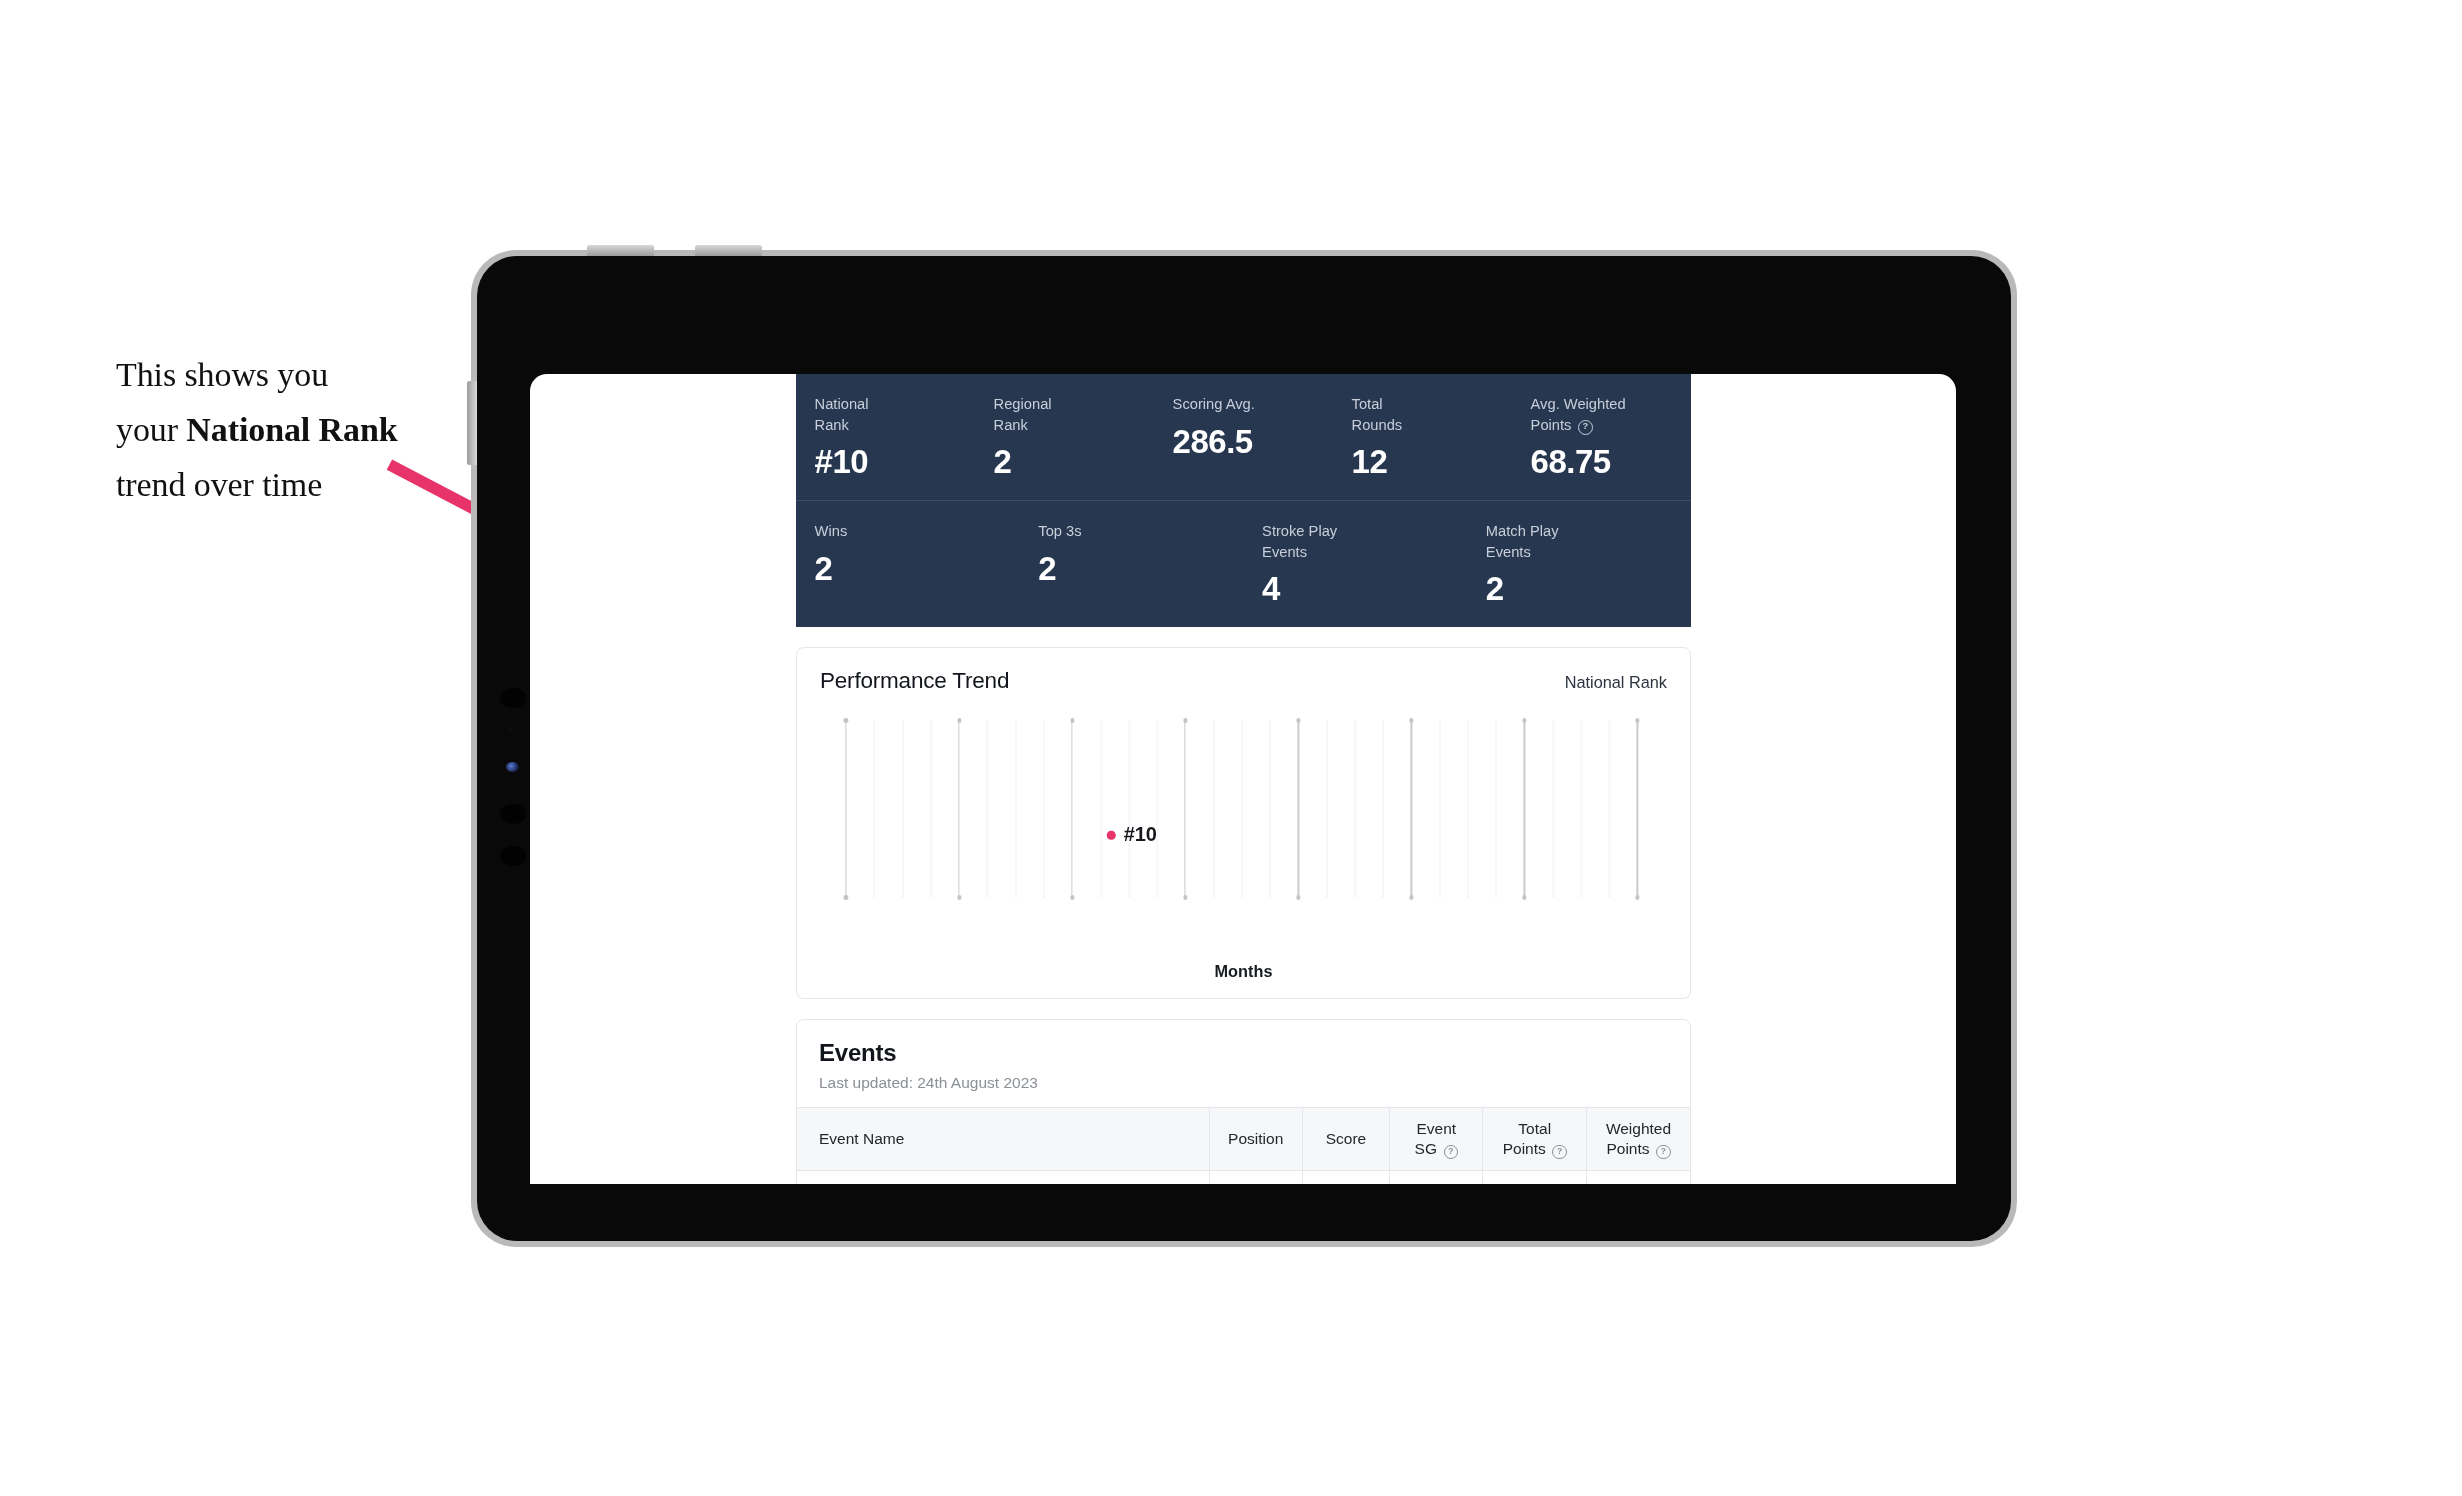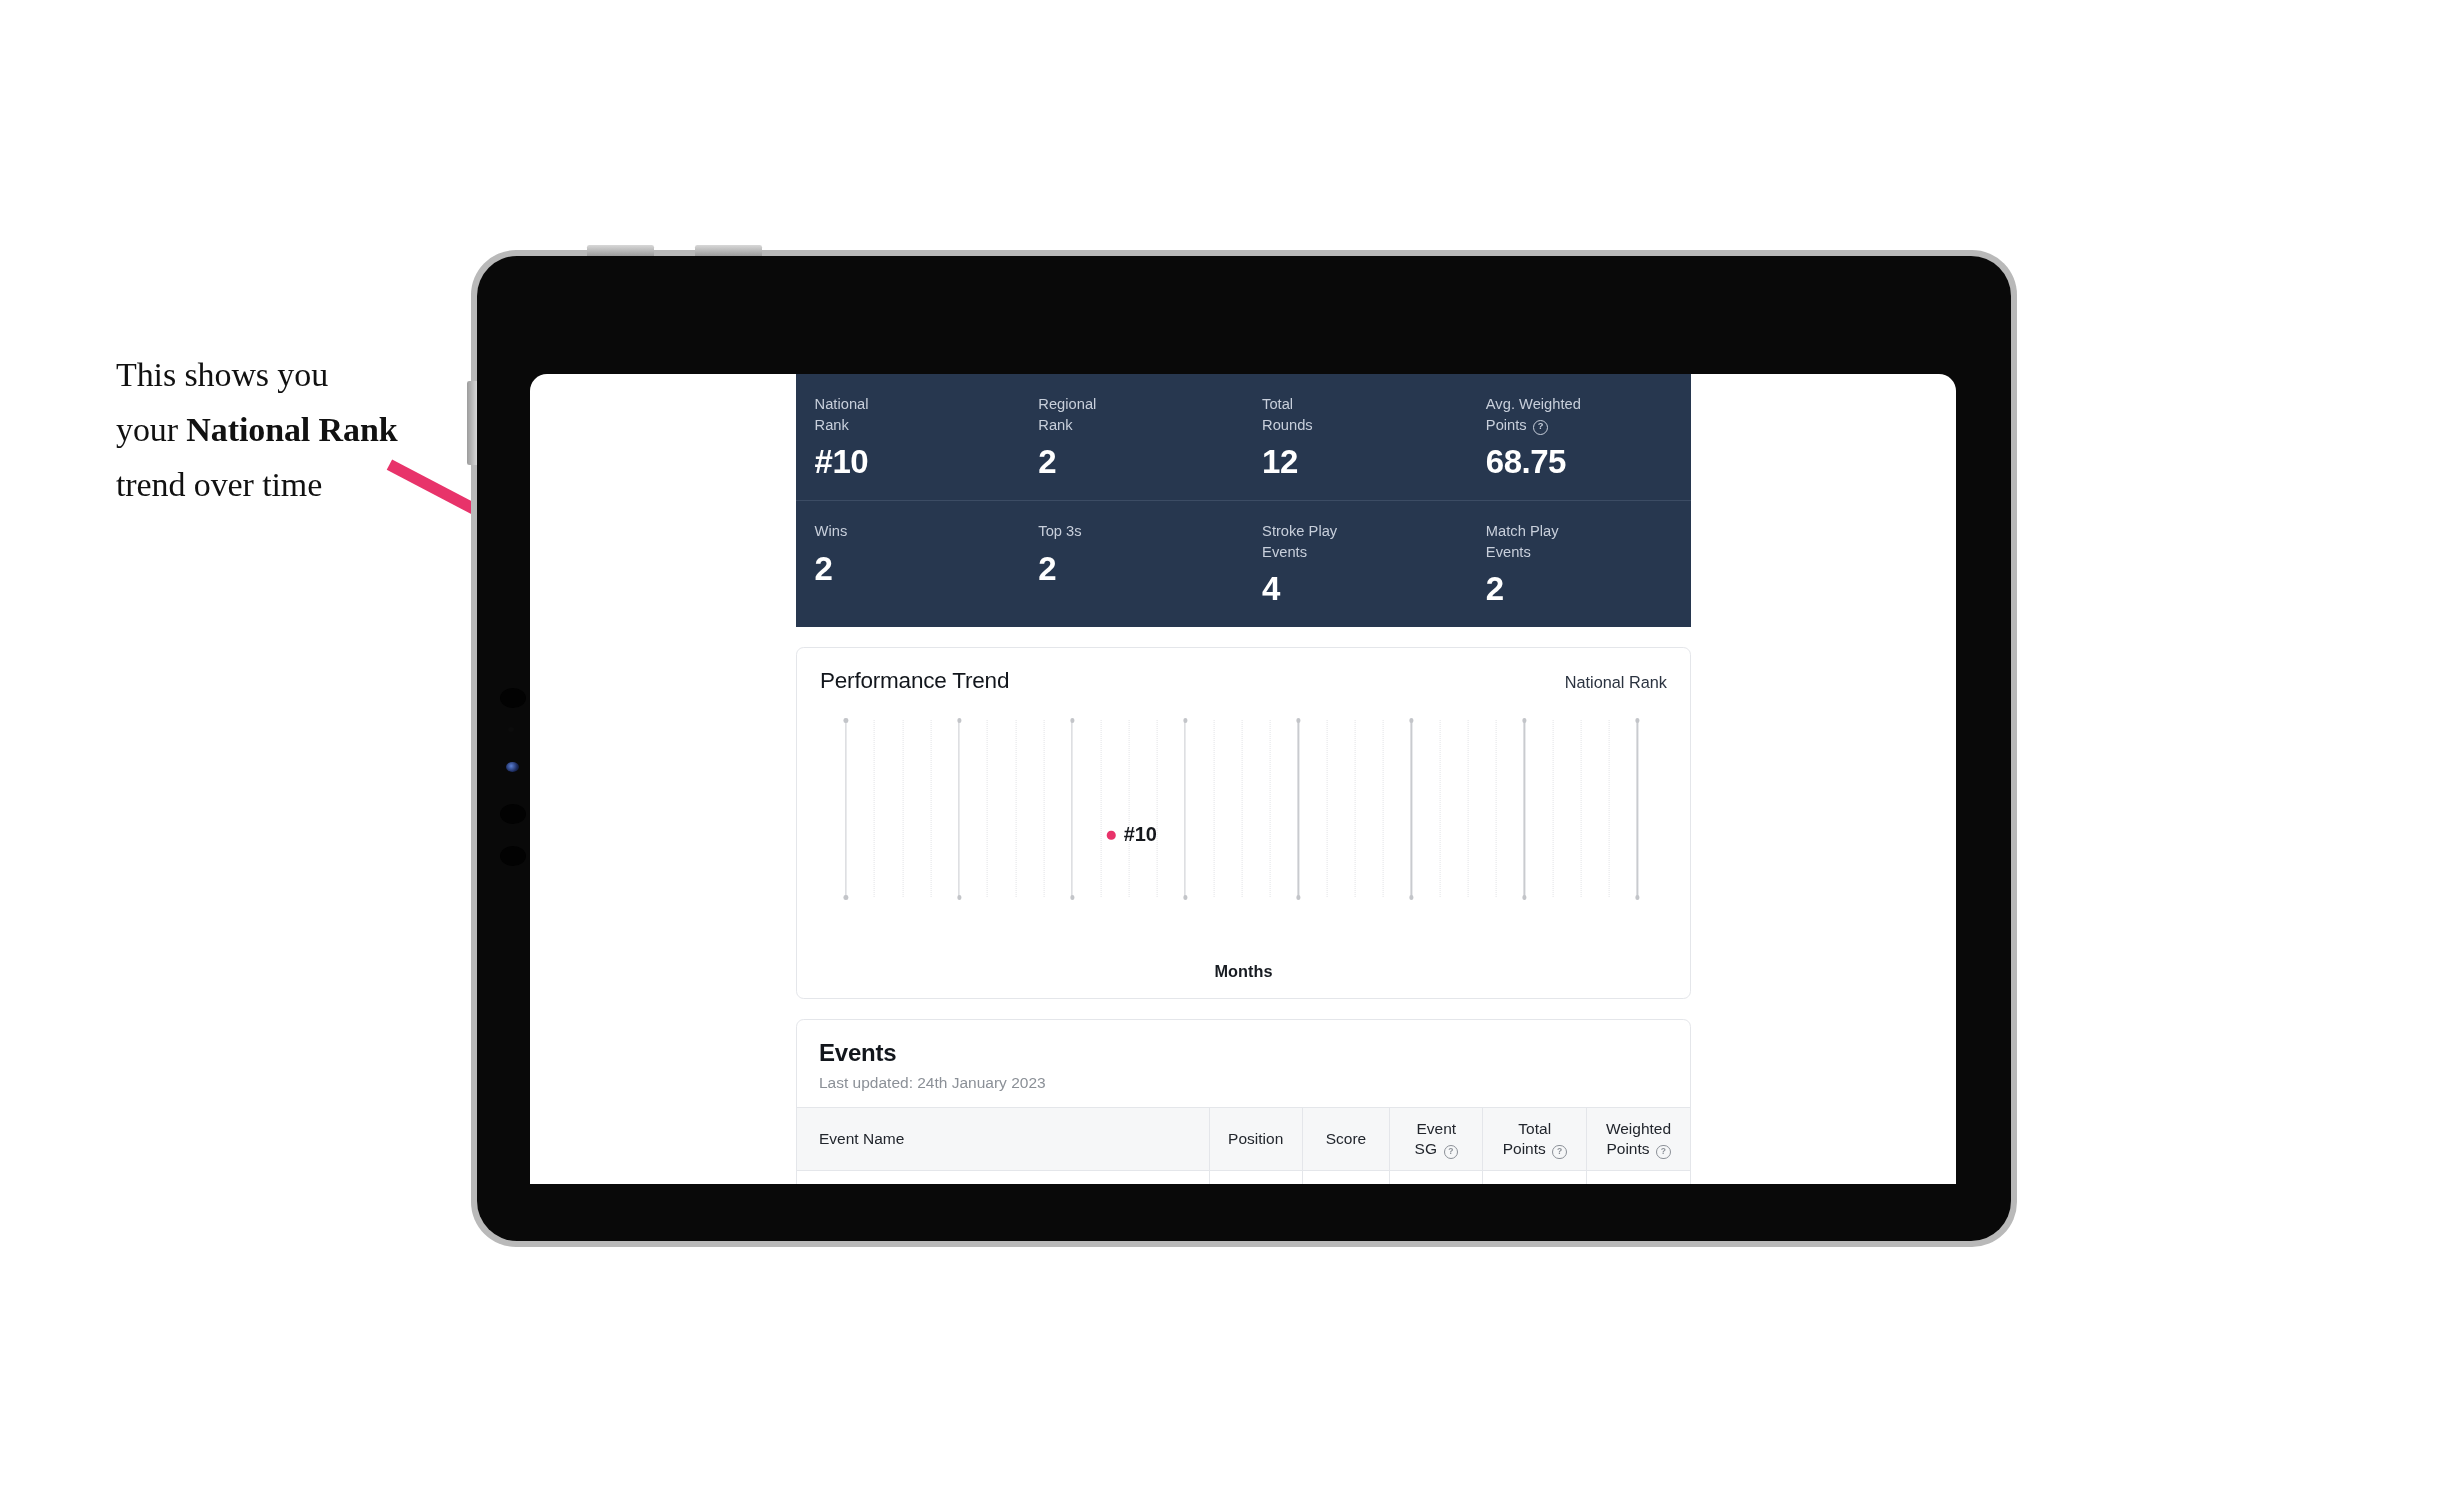--- a/index.html
+++ b/index.html
@@ -394,20 +394,24 @@
 
         <div id="stats-panel">
           <div class="stats-row" id="stats-row-top">
               <div class="stat-cell">
                 <div class="stat-label">National<br>Rank</div>
                 <div class="stat-value">#10</div>
               </div>
               <div class="stat-cell">
                 <div class="stat-label">Regional<br>Rank</div>
                 <div class="stat-value">2</div>
+              </div>
+              <div class="stat-cell">
+                <div class="stat-label">Scoring Avg.</div>
+                <div class="stat-value">286.5</div>
               </div>
               <div class="stat-cell">
                 <div class="stat-label">Total<br>Rounds</div>
                 <div class="stat-value">12</div>
               </div>
               <div class="stat-cell">
                 <div class="stat-label">Avg. Weighted<br>Points <span class="info-circle">?</span></div>
                 <div class="stat-value">68.75</div>
               </div>
             </div>
@@ -472,21 +476,21 @@
               <div id="data-point-dot" style="background: rgb(232, 51, 106);"></div>
               <div id="data-point-label">#10</div>
             </div>
           </div>
           <div id="x-axis-title">Months</div>
         </div>
 
         <div class="card" id="events-card">
           <div id="events-head">
             <div id="events-title">Events</div>
-            <div id="events-subtitle">Last updated: 24th January 2023</div>
+            <div id="events-subtitle">Last updated: 24th August 2023</div>
           </div>
           <table id="events-table">
             <colgroup>
               <col style="width:40.6%">
                 <col style="width:9.2%">
                 <col style="width:8.6%">
               <col style="width:9.2%">
                 <col style="width:10.2%">
                 <col style="width:10.2%">
             </colgroup>

